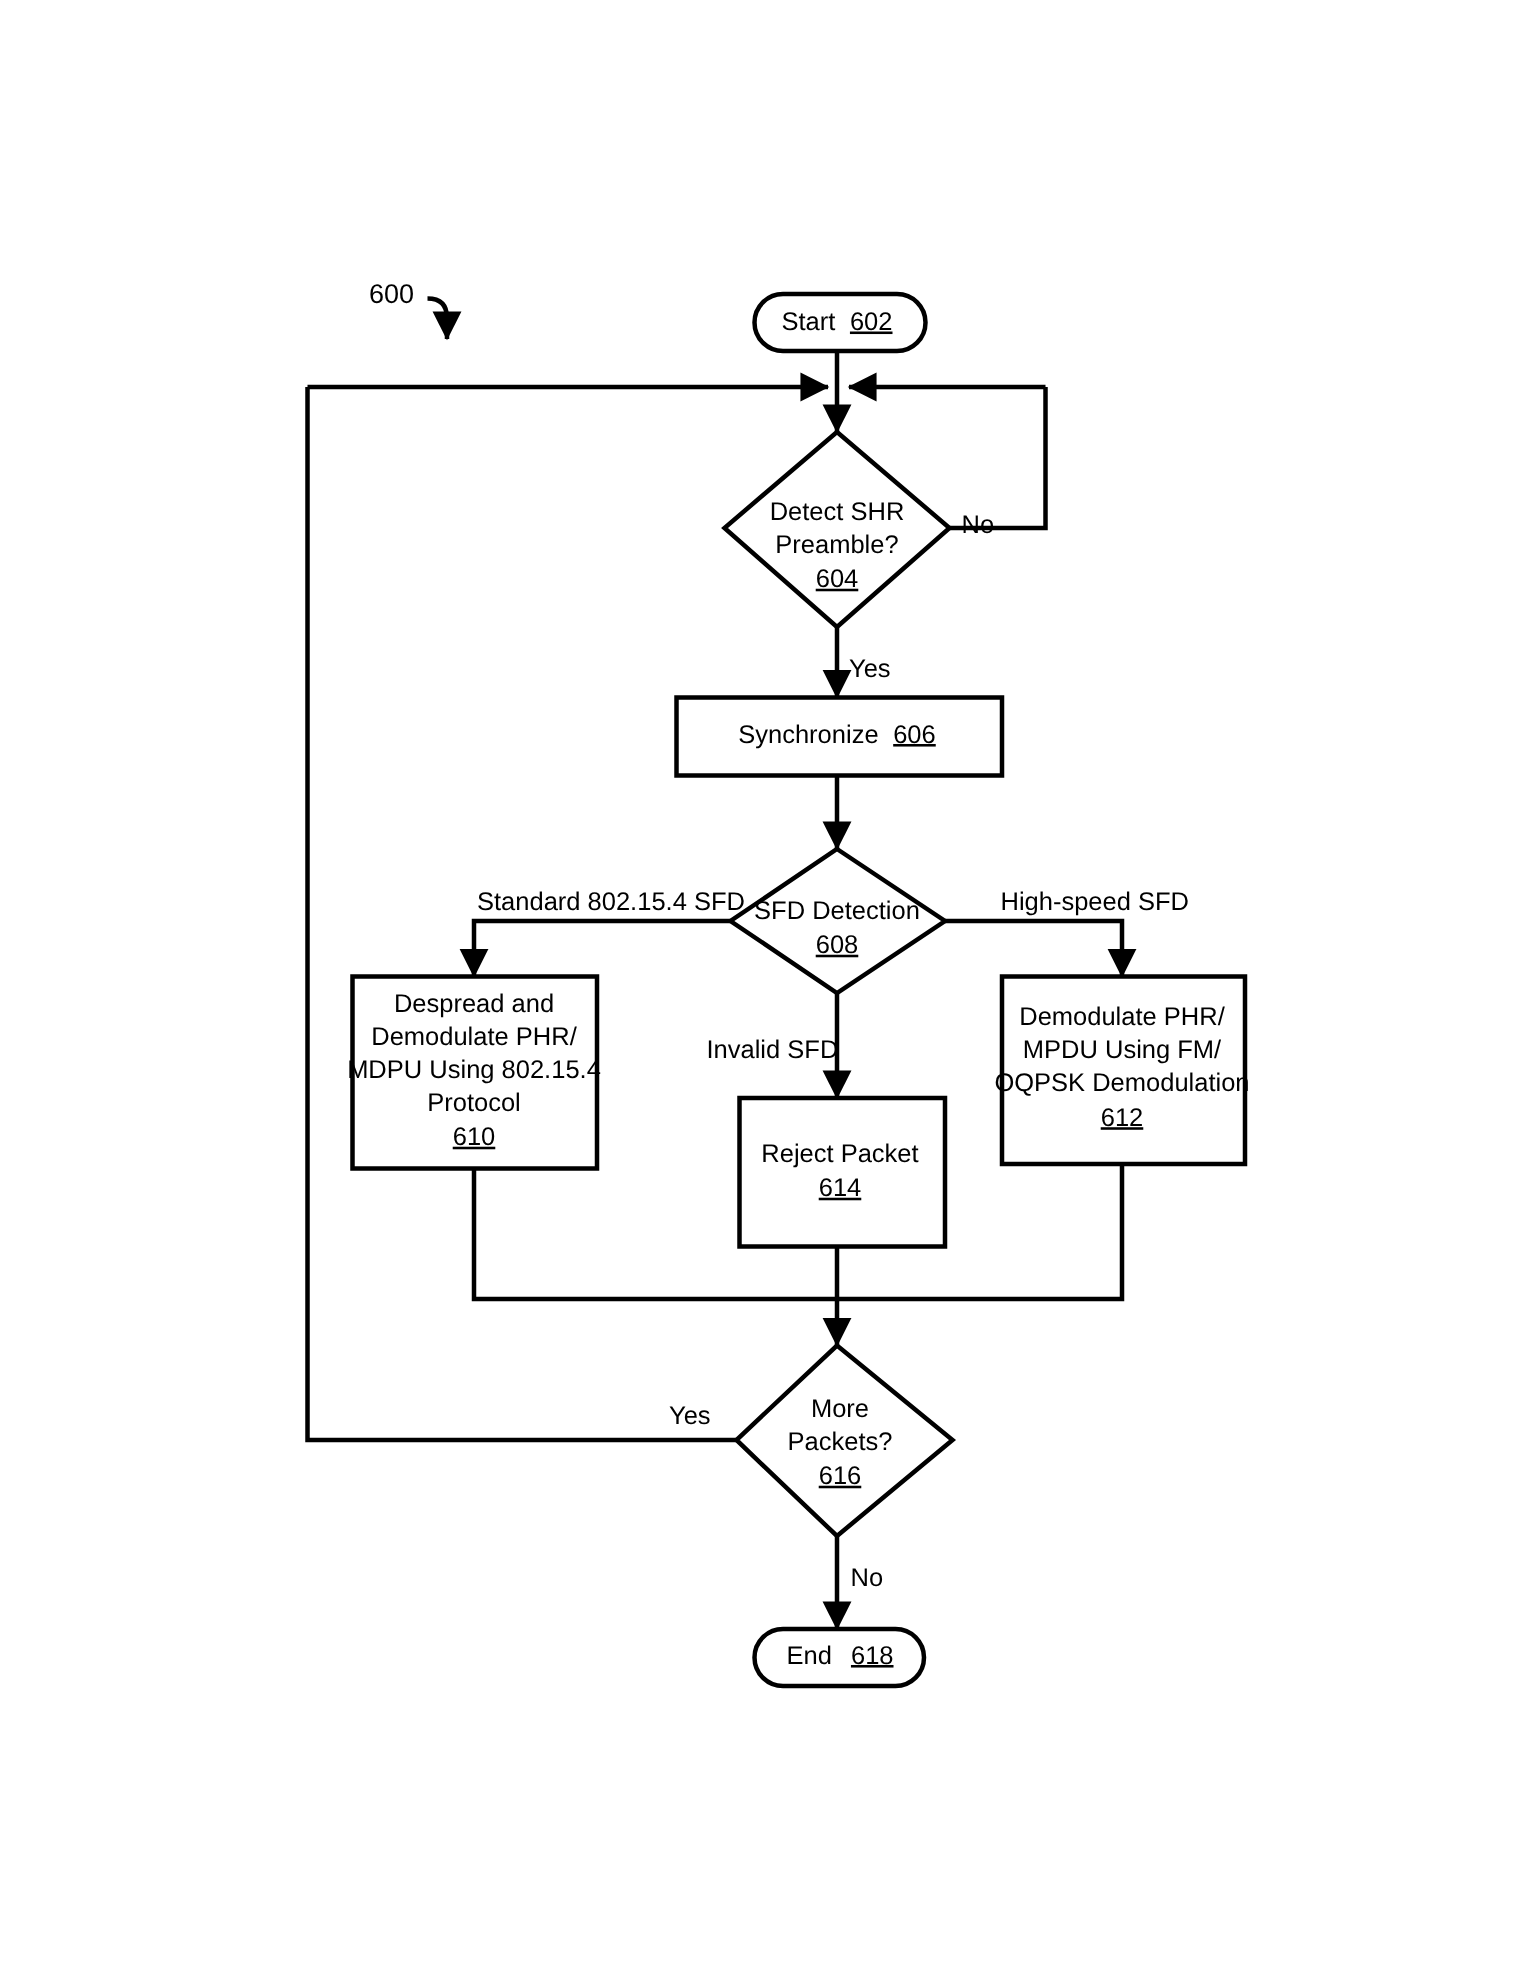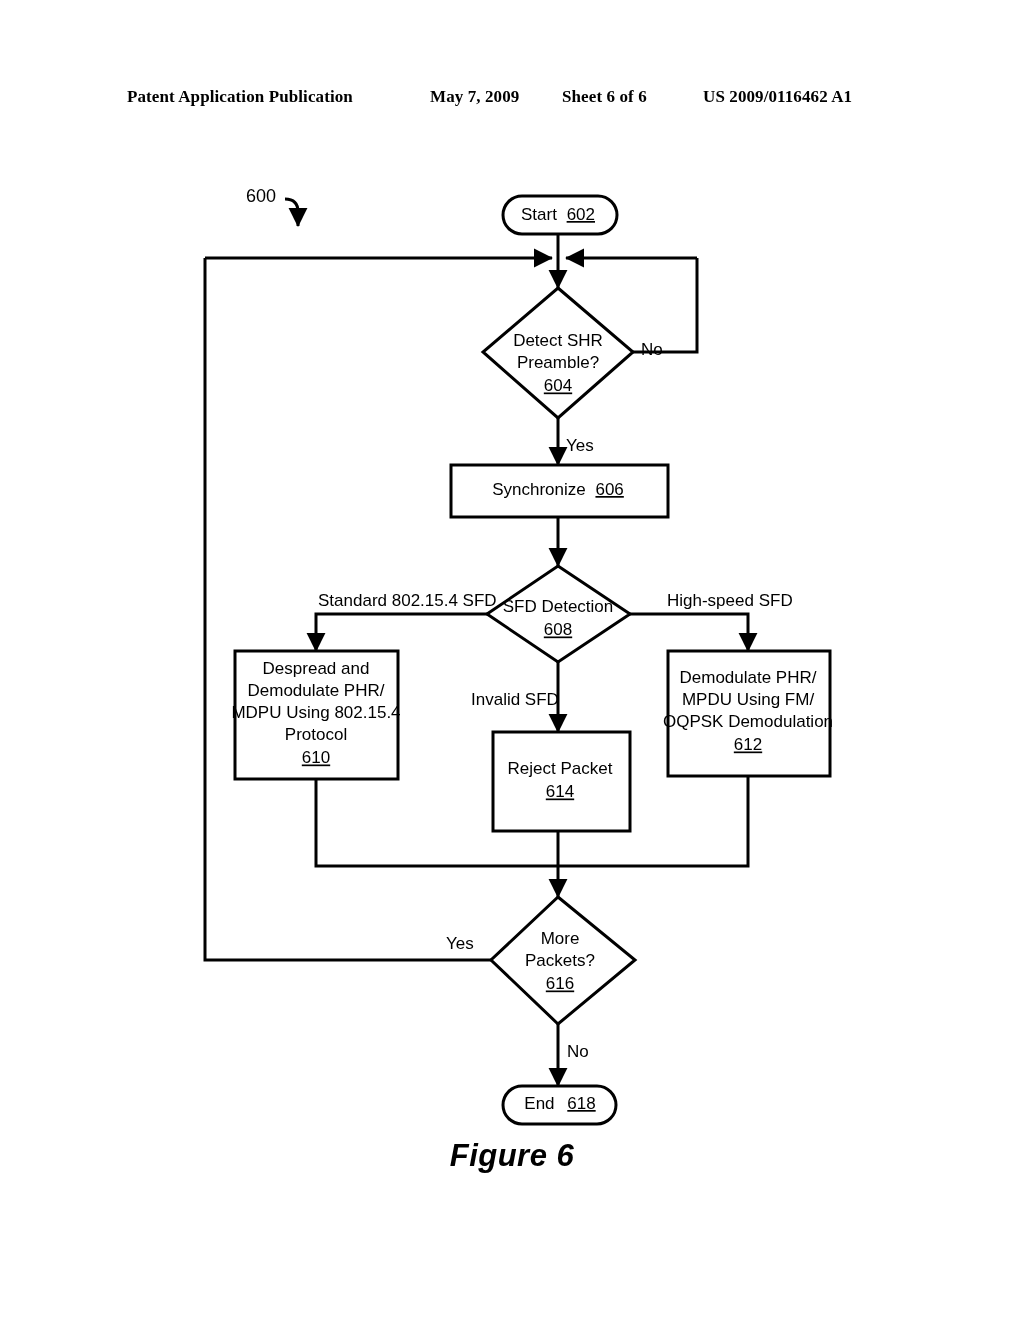--- a/index.html
+++ b/index.html
@@ -105,26 +105,20 @@
     font-size: 31px;
     letter-spacing: 0.5px;
     color: #000000;
   }
 </style>
 </head>
 <body>
 
 <div class="page">
 
-  <div class="header">
-    <span class="h-pub">Patent Application Publication</span>
-    <span class="h-date">May 7, 2009</span>
-    <span class="h-sheet">Sheet 6 of 6</span>
-    <span class="h-patno">US 2009/0116462 A1</span>
-  </div>
 
   <div class="figure-area">
     <svg class="flow" viewBox="0 0 1024 1320" xmlns="http://www.w3.org/2000/svg">
       <defs>
         <marker id="arrow" viewBox="0 0 12 12" refX="10.5" refY="6" markerWidth="7" markerHeight="7" orient="auto-start-reverse">
           <path d="M 0 0.5 L 11 6 L 0 11.5 z" fill="#000000"></path>
         </marker>
       </defs>
 
       <path class="conn" d="M 558 233 L 558 258"></path>
@@ -221,16 +215,15 @@
       <text class="edgelabel" x="566" y="447">Yes</text>
       <text class="edgelabel" x="318" y="602" text-anchor="start">Standard 802.15.4 SFD</text>
       <text class="edgelabel" x="667" y="602" text-anchor="start">High-speed SFD</text>
       <text class="edgelabel" x="471" y="701" text-anchor="start">Invalid SFD</text>
       <text class="edgelabel" x="446" y="945" text-anchor="start">Yes</text>
       <text class="edgelabel" x="567" y="1053" text-anchor="start">No</text>
 
       <text class="reflabel" x="261" y="197">600</text>
     </svg>
 
-    <div class="fig-caption">Figure 6</div>
   </div>
 
 </div>
 
 </body></html>

